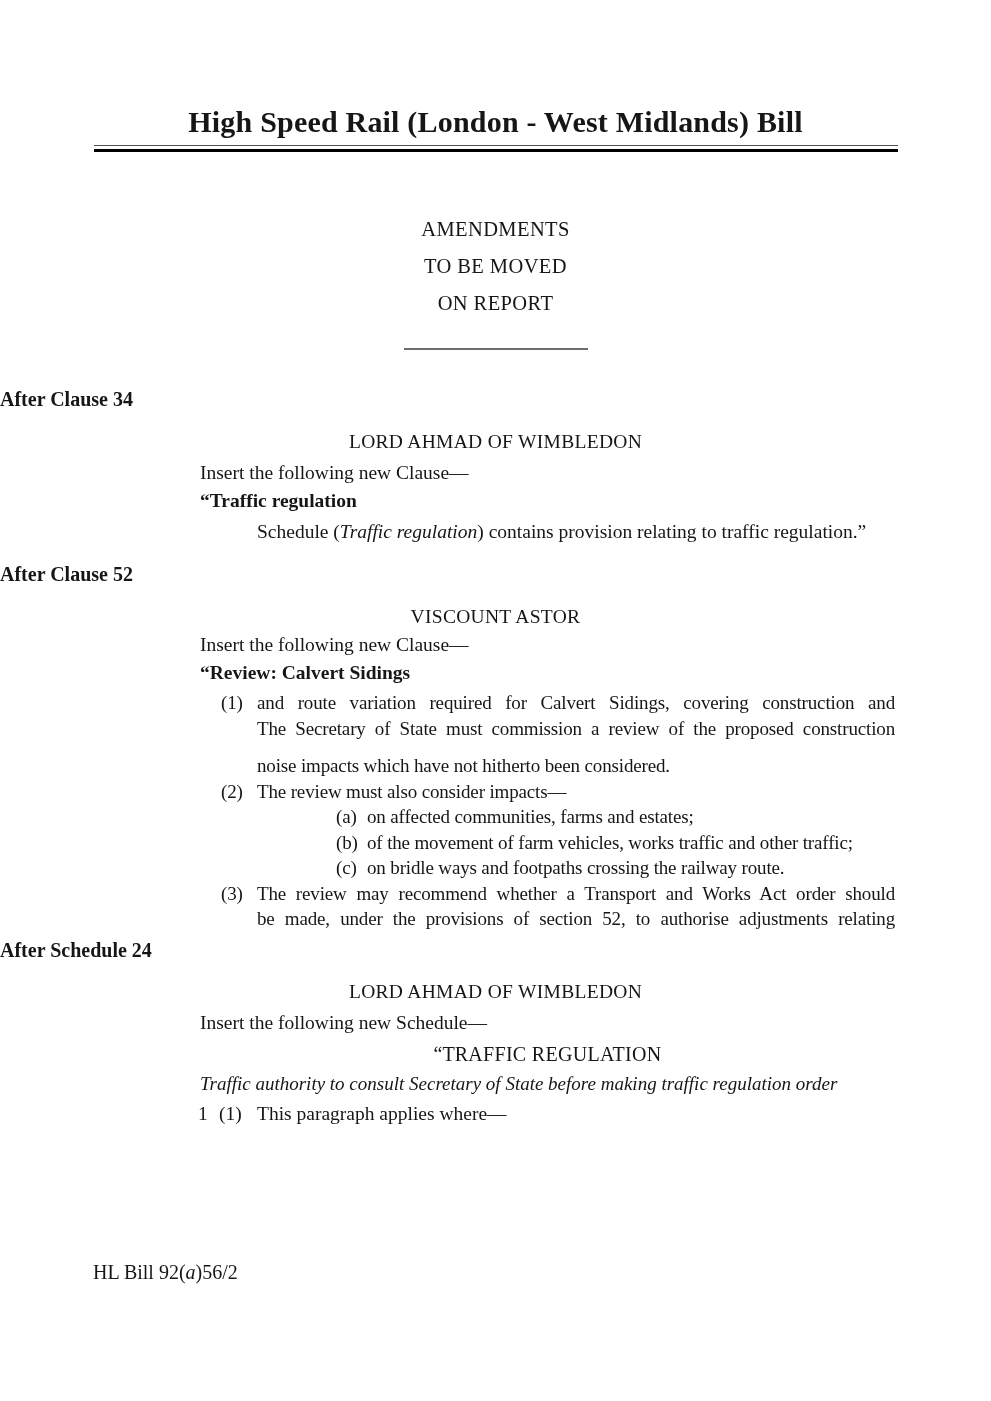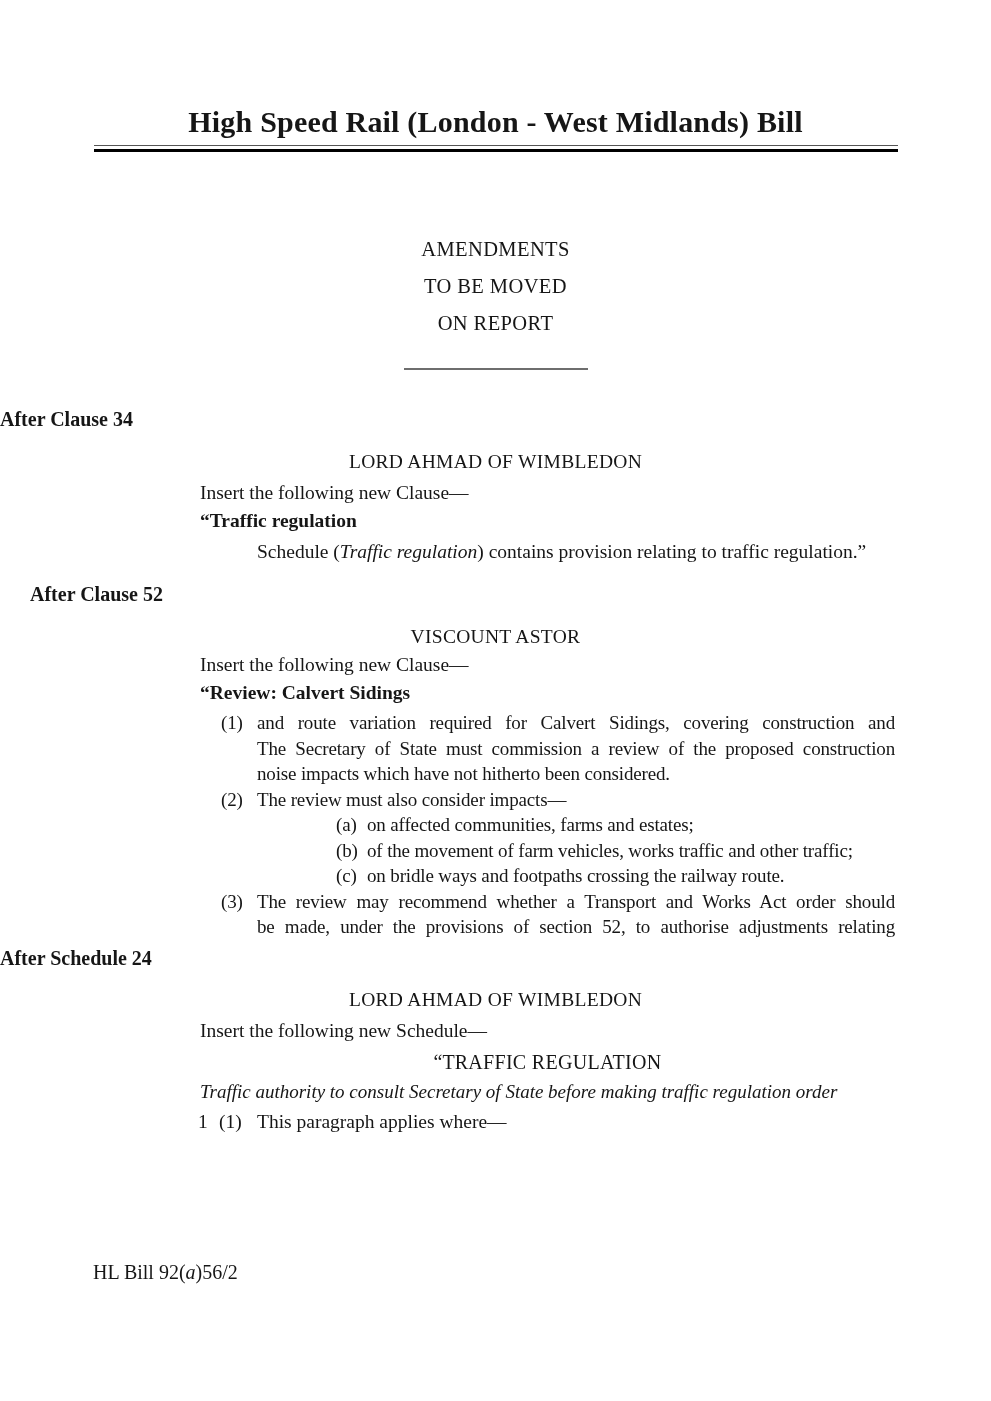--- a/index.html
+++ b/index.html
@@ -25,39 +25,39 @@
     letter-spacing: 0.2px;
   }
   .title-rule {
     width: 804px;
     height: 3px;
     margin: 4px auto 0 auto;
     border-top: 1.5px solid #555555;
     border-bottom: 3.5px solid #000000;
   }
   
-  .notice { margin-top: 84px; text-align: center; font-size: 20.5px; letter-spacing: 0.4px; }
+  .notice { margin-top: 64px; text-align: center; font-size: 20.5px; letter-spacing: 0.4px; }
   .notice .line { line-height: 26px; margin-bottom: 11px; }
   .notice .line:last-child { margin-bottom: 0; }
   .divider {
     width: 184px;
     height: 0;
     border: 0;
     border-top: 2px solid #6e6e6e;
     margin: 32px auto 0 auto;
   }
   
   .sec-heading {
     text-align: left;
     font-weight: bold;
     font-size: 20px;
     line-height: 26px;
   }
   .mt-36 { margin-top: 36px; }
-  .mt-16 { margin-top: 16px; padding-left: 30px; }
+  .mt-16 { margin-top: 16px; }
   .mt-5  { margin-top: 5px; }
   .mt-2  { margin-top: 2px; }
   .mover {
     margin-top: 17px;
     text-align: center;
     font-size: 19.5px;
     line-height: 26px;
     letter-spacing: 0.3px;
   }
   .body-line {
@@ -71,21 +71,21 @@
   .indent-1 { margin-left: 257px; margin-right: 0; }
   
   .items {
     margin: 4px 96px 0 200px;
     font-size: 19px;
     letter-spacing: -0.15px;
   }
   .num-item { position: relative; padding-left: 57px; }
   .num-item > .num { position: absolute; left: 21px; top: 0; line-height: 25.5px; }
   .iline { line-height: 25.5px; text-align: justify; text-align-last: justify; }
-  .iline.lastline { text-align-last: left; }
+  .iline.lastline { text-align-last: left; margin-top: 12px; }
   .oneline { line-height: 25.5px; white-space: nowrap; }
   .sub-item { position: relative; padding-left: 110px; line-height: 25.5px; white-space: nowrap; }
   .sub-item > .num { position: absolute; left: 79px; top: 0; }
   
   .sched-heading {
     margin: 5px 96px 0 200px;
     text-align: center;
     font-size: 20px;
     line-height: 26px;
   }

